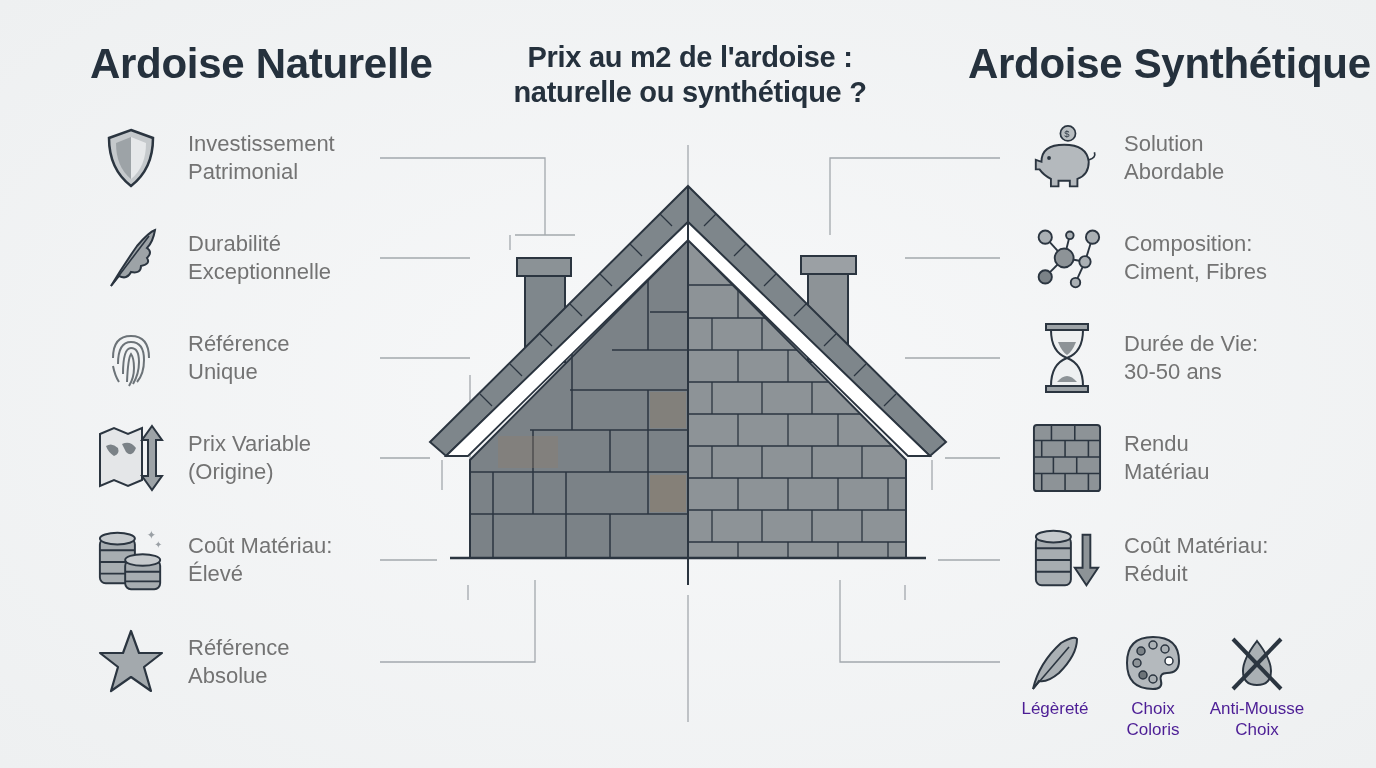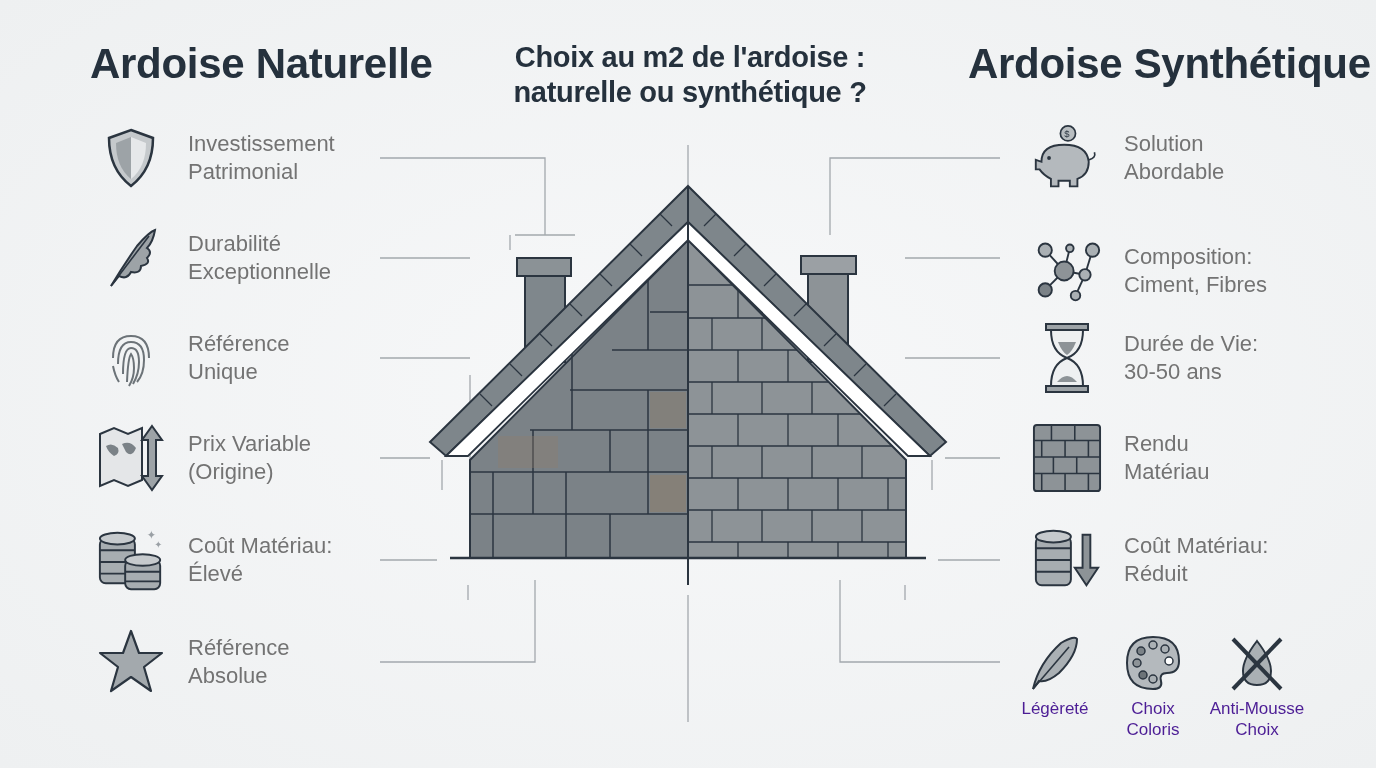--- a/index.html
+++ b/index.html
@@ -128,21 +128,21 @@
     <line x1="836" y1="334" x2="824" y2="346"></line>
     <line x1="866" y1="364" x2="854" y2="376"></line>
     <line x1="896" y1="394" x2="884" y2="406"></line>
   </g>
 
   <line x1="450" y1="558" x2="926" y2="558" stroke="#2b3540" stroke-width="2.5"></line>
   <line x1="688" y1="186" x2="688" y2="585" stroke="#2b3540" stroke-width="2"></line>
 </svg>
 
 <div class="title col-title" style="left:90px;">Ardoise Naturelle</div>
-<div class="title main-title" style="white-space:pre-line;">Choix au m2 de l'ardoise :
+<div class="title main-title" style="white-space:pre-line;">Prix au m2 de l'ardoise :
 naturelle ou synthétique ?</div>
 <div class="title col-title" style="left:968px;">Ardoise Synthétique</div>
 
 <div class="item" style="left:96px; top:123px;">
   <div class="ico">
     <svg width="52" height="62" viewBox="0 0 52 62">
         <path d="M26 3 L48 11 Q48 42 26 59 Q4 42 4 11 Z" fill="#c5c9cc" stroke="#2b3540" stroke-width="2.5"></path>
         <path d="M26 10 L41 16 Q41 40 26 52 Z" fill="#e6e8ea"></path>
         <path d="M26 10 L11 16 Q11 40 26 52 Z" fill="#9da3a7"></path>
       </svg>
@@ -221,21 +221,21 @@
         <circle cx="38" cy="10" r="8" fill="#b9bec1" stroke="#2b3540" stroke-width="1.8"></circle>
         <text x="34" y="14" font-size="10" fill="#2b3540">$</text>
         <path d="M10 40 Q10 22 34 22 Q58 22 60 40 Q60 54 48 58 L48 66 L40 66 L40 60 L28 60 L28 66 L20 66 L20 58 Q12 54 8 48 L4 48 L4 38 Z" fill="#b4b9bd" stroke="#2b3540" stroke-width="2"></path>
         <circle cx="18" cy="36" r="2" fill="#2b3540"></circle>
         <path d="M60 38 Q68 36 66 30" fill="none" stroke="#2b3540" stroke-width="1.8"></path>
       </svg>
   </div>
   <div class="lbl">Solution
 Abordable</div>
 </div>
-<div class="item" style="left:1032px; top:236px;">
+<div class="item" style="left:1032px; top:223px;">
   <div class="ico">
     <svg width="74" height="72" viewBox="0 0 74 72">
         <g stroke="#2b3540" stroke-width="2">
           <line x1="14" y1="14" x2="34" y2="36"></line>
           <line x1="34" y1="36" x2="14" y2="56"></line>
           <line x1="34" y1="36" x2="56" y2="40"></line>
           <line x1="56" y1="40" x2="64" y2="14"></line>
           <line x1="56" y1="40" x2="46" y2="62"></line>
           <line x1="34" y1="36" x2="40" y2="12"></line>
         </g>

